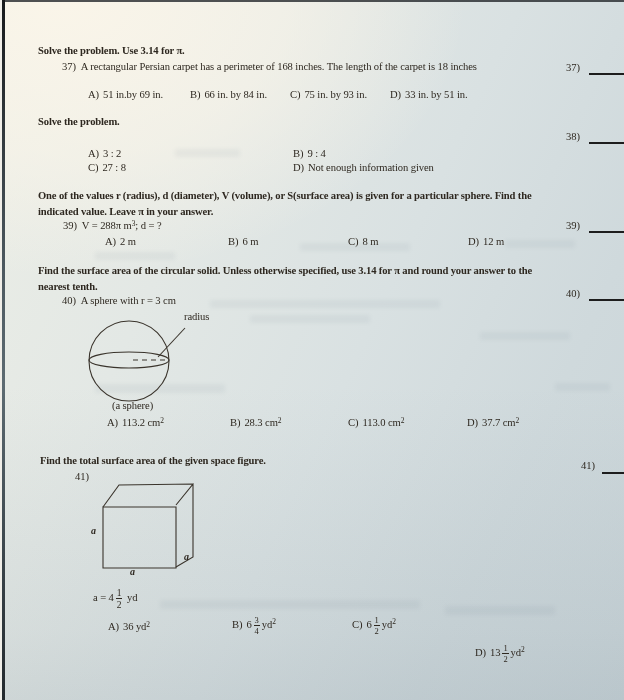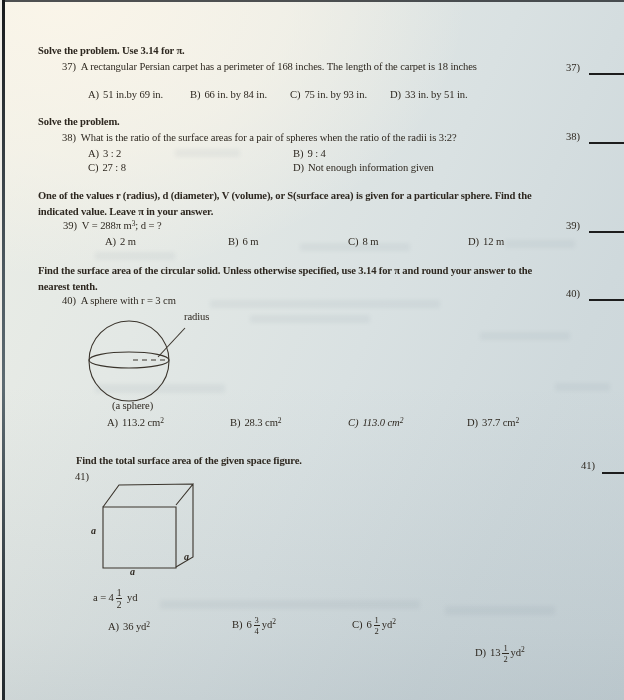--- a/index.html
+++ b/index.html
@@ -60,23 +60,20 @@
   <span class="t" style="left:88px;top:89px;"><span class="optlab">A)</span><span>51 in.by 69 in.</span></span>
   <span class="t" style="left:190px;top:89px;"><span class="optlab">B)</span><span>66 in. by 84 in.</span></span>
   <span class="t" style="left:290px;top:89px;"><span class="optlab">C)</span><span>75 in. by 93 in.</span></span>
   <span class="t" style="left:390px;top:89px;"><span class="optlab">D)</span><span>33 in. by 51 in.</span></span>
 
   <div class="t" style="left:566px;top:62px;">37)</div>
   <div class="blank-line" style="left:589px;top:73px;width:35px;"></div>
 
   <div class="heading" style="left:38px;top:116px;text-align:center;">Solve the problem.</div>
 
-  <div class="t" style="left:62px;top:132px;">
-    <span class="qnum">38)</span><span>What is the ratio of the surface areas for a pair of spheres when the ratio of the radii is 3:2?</span>
-  </div>
 
   <span class="t" style="left:88px;top:148px;"><span class="optlab">A)</span><span>3 : 2</span></span>
   <span class="t" style="left:293px;top:148px;"><span class="optlab">B)</span><span>9 : 4</span></span>
   <span class="t" style="left:88px;top:162px;"><span class="optlab">C)</span><span>27 : 8</span></span>
   <span class="t" style="left:293px;top:162px;"><span class="optlab">D)</span><span>Not enough information given</span></span>
 
   <div class="t" style="left:566px;top:131px;">38)</div>
   <div class="blank-line" style="left:589px;top:142px;width:35px;"></div>
 
   <div class="heading" style="left:38px;top:190px;">One of the values r (radius), d (diameter), V (volume), or S(surface area) is given for a particular sphere.  Find the</div>
@@ -105,27 +102,27 @@
     <circle cx="44" cy="49" r="40"></circle>
     <ellipse cx="44" cy="48" rx="40" ry="8"></ellipse>
     <line x1="48" y1="48" x2="83" y2="48" stroke-dasharray="5,4"></line>
     <line x1="100" y1="16" x2="73" y2="45"></line>
   </svg>
   <div class="t" style="left:184px;top:311px;">radius</div>
   <div class="t" style="left:112px;top:400px;">(a sphere)</div>
 
   <span class="t" style="left:107px;top:417px;"><span class="optlab">A)</span><span>113.2 cm</span><sup>2</sup></span>
   <span class="t" style="left:230px;top:417px;"><span class="optlab">B)</span><span>28.3 cm</span><sup>2</sup></span>
-  <span class="t" style="left:348px;top:417px;font-style:italic;"><span class="optlab">C)</span><span>113.0 cm</span><sup>2</sup></span>
+  <span class="t" style="left:348px;top:417px;"><span class="optlab">C)</span><span>113.0 cm</span><sup>2</sup></span>
   <span class="t" style="left:467px;top:417px;"><span class="optlab">D)</span><span>37.7 cm</span><sup>2</sup></span>
 
   <div class="t" style="left:566px;top:288px;">40)</div>
   <div class="blank-line" style="left:589px;top:299px;width:35px;"></div>
 
-  <div class="heading" style="left:40px;top:455px;margin-left:36px;">Find the total surface area of the given space figure.</div>
+  <div class="heading" style="left:40px;top:455px;">Find the total surface area of the given space figure.</div>
   <div class="t" style="left:75px;top:471px;">41)</div>
 
   <svg class="figsvg" style="left:95px;top:478px;" width="110" height="98" viewBox="0 0 110 98">
     <path d="M8,29 H81 V90 H8 Z"></path>
     <path d="M8,29 L24,7 L98,6 L81,27 M98,6 L98,79 L81,89"></path>
   </svg>
   <div class="cube-a" style="left:91px;top:525px;">a</div>
   <div class="cube-a" style="left:130px;top:566px;">a</div>
   <div class="cube-a" style="left:184px;top:551px;">a</div>
 

